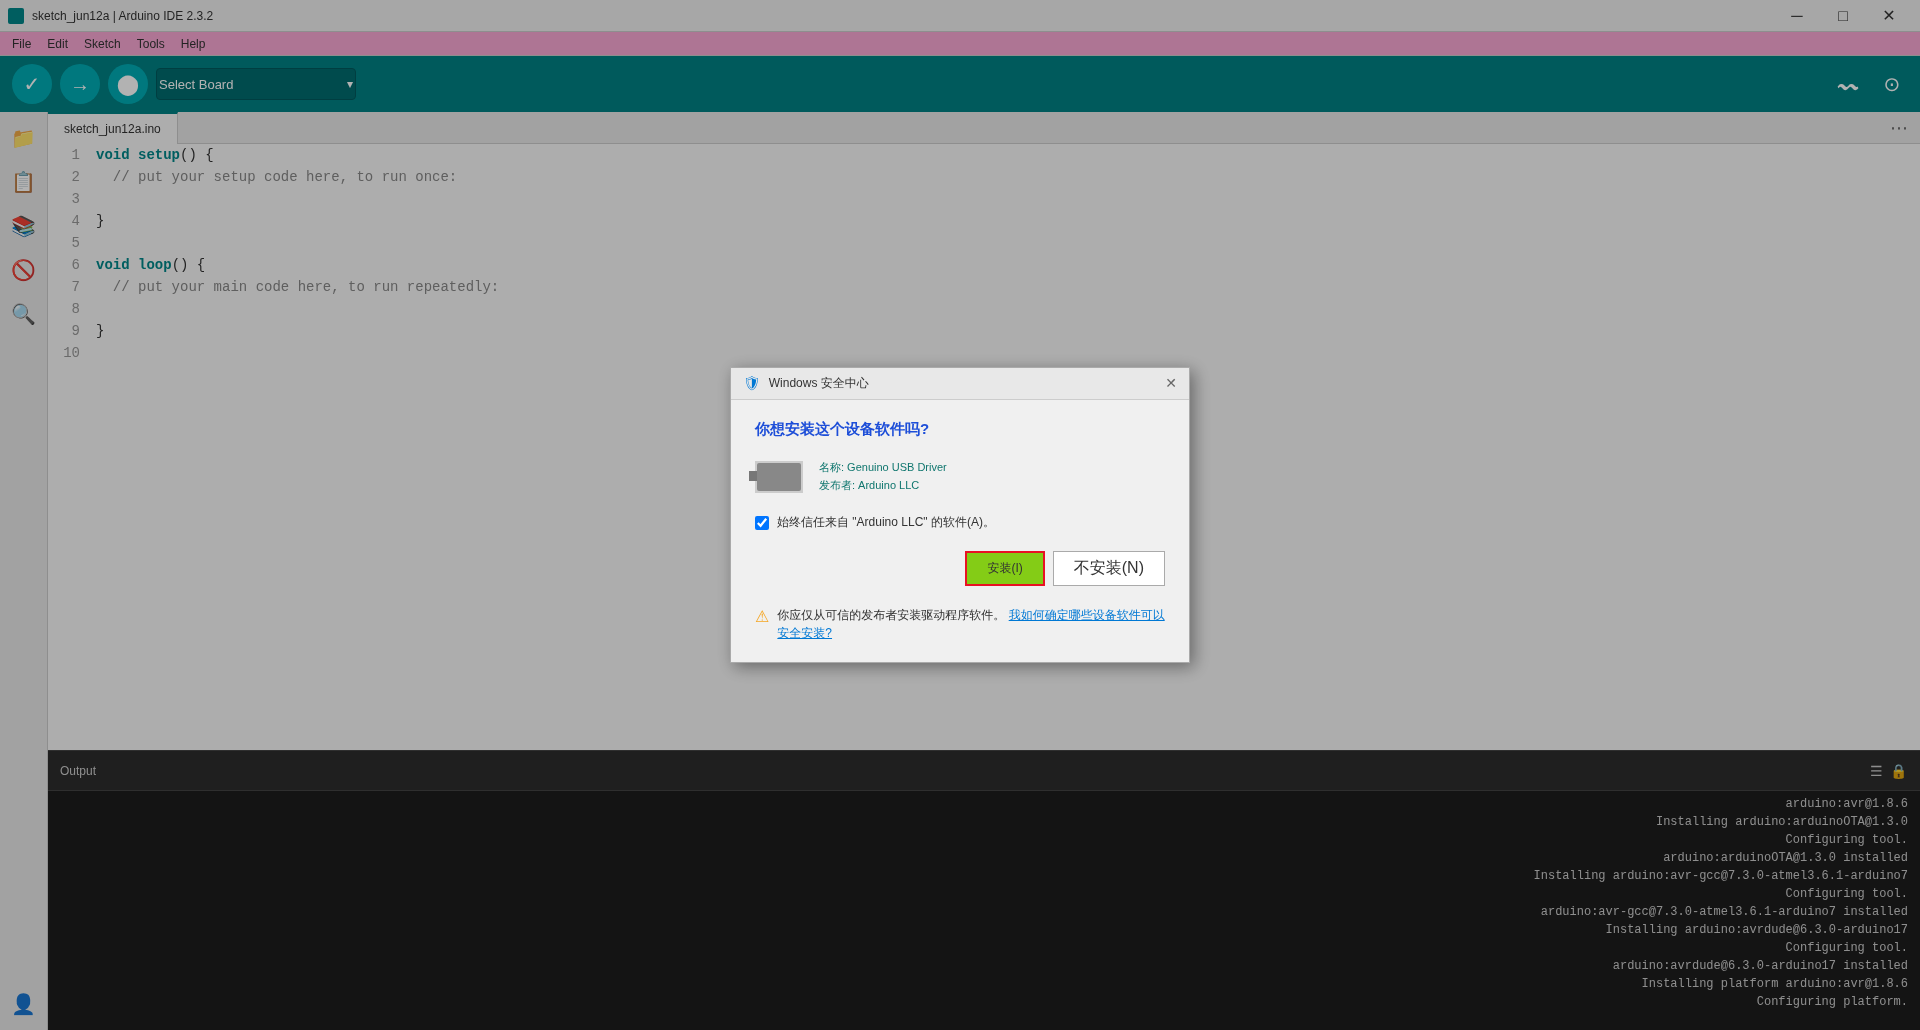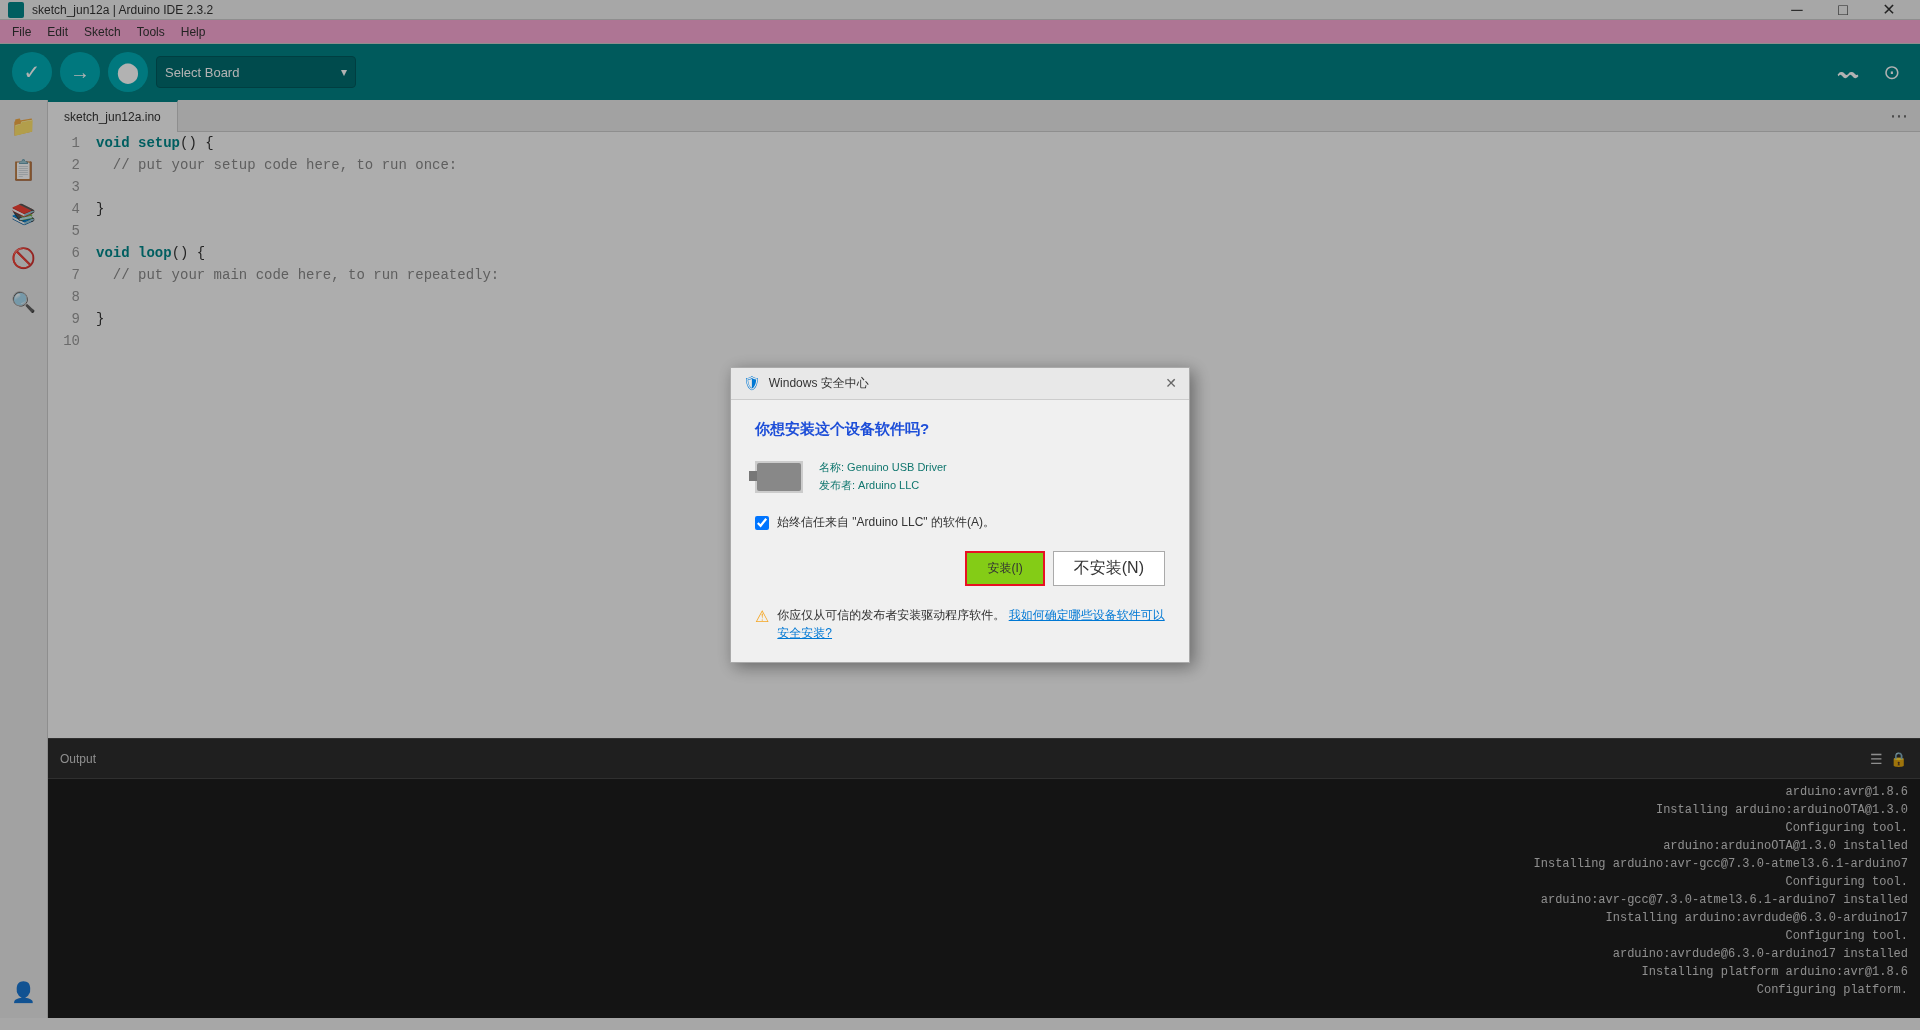--- a/index.html
+++ b/index.html
@@ -1,21 +1,21 @@
 <!DOCTYPE html>
 <html><head>
   <meta charset="utf-8">
   <style>
     * { margin: 0; padding: 0; box-sizing: border-box; }
     body { width: 1920px; height: 1030px; overflow: hidden; font-family: 'Segoe UI', Arial, sans-serif; background: #f0f0f0; }
 
     
     .title-bar {
       width: 100%;
-      height: 20px;
+      height: 32px;
       background: #f0f0f0;
       display: flex;
       align-items: center;
       justify-content: space-between;
       padding: 0 8px;
       border-bottom: 1px solid #ccc;
     }
     .title-bar-left {
       display: flex;
       align-items: center;
@@ -78,21 +78,21 @@
     .toolbar-btn-verify { background: #00adb5; color: white; }
     .toolbar-btn-upload { background: #00adb5; color: white; }
     .toolbar-btn-debug { background: #00adb5; color: white; }
 
     .board-select {
       height: 32px;
       background: #006c6f;
       border: 1px solid #005a5d;
       border-radius: 4px;
       color: white;
-      padding: 0 8px;
+      padding: 0 2px;
       font-size: 13px;
       display: flex; align-items: center; gap: 8px;
       cursor: pointer;
       min-width: 200px;
     }
     .board-select-text { flex: 1; }
     .board-select-arrow { font-size: 12px; }
 
     .toolbar-spacer { flex: 1; }
     .toolbar-right {

